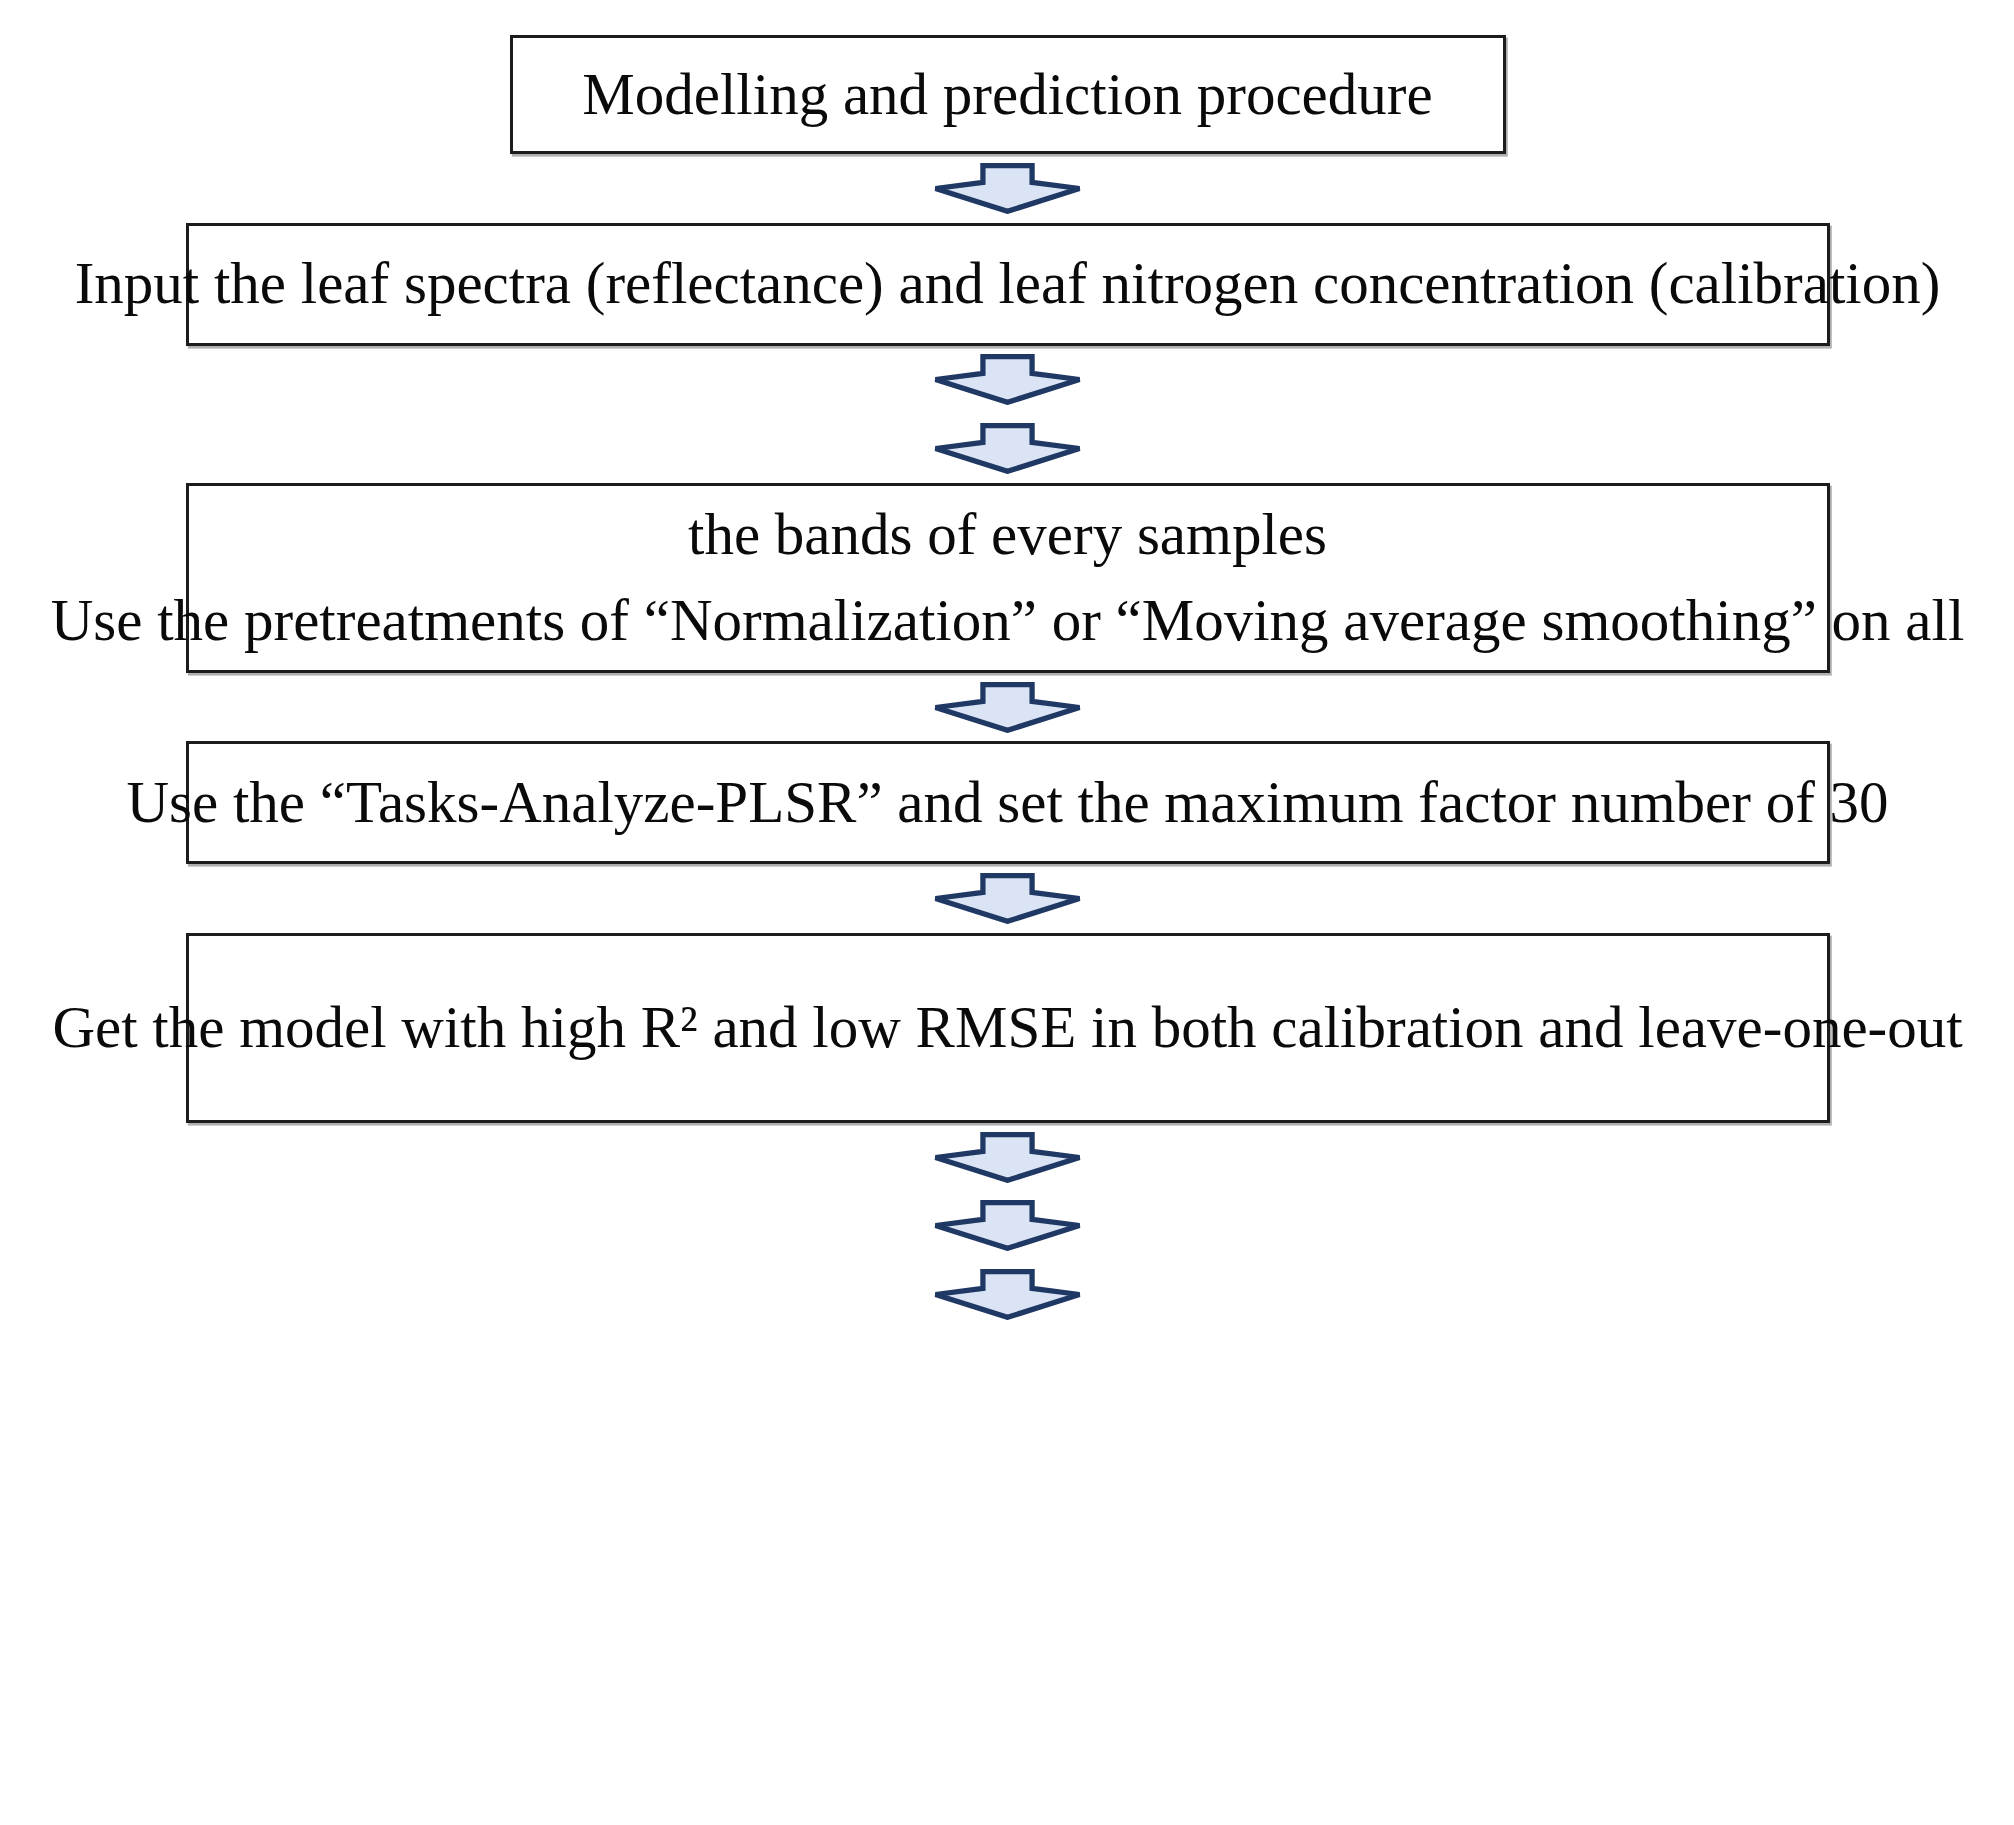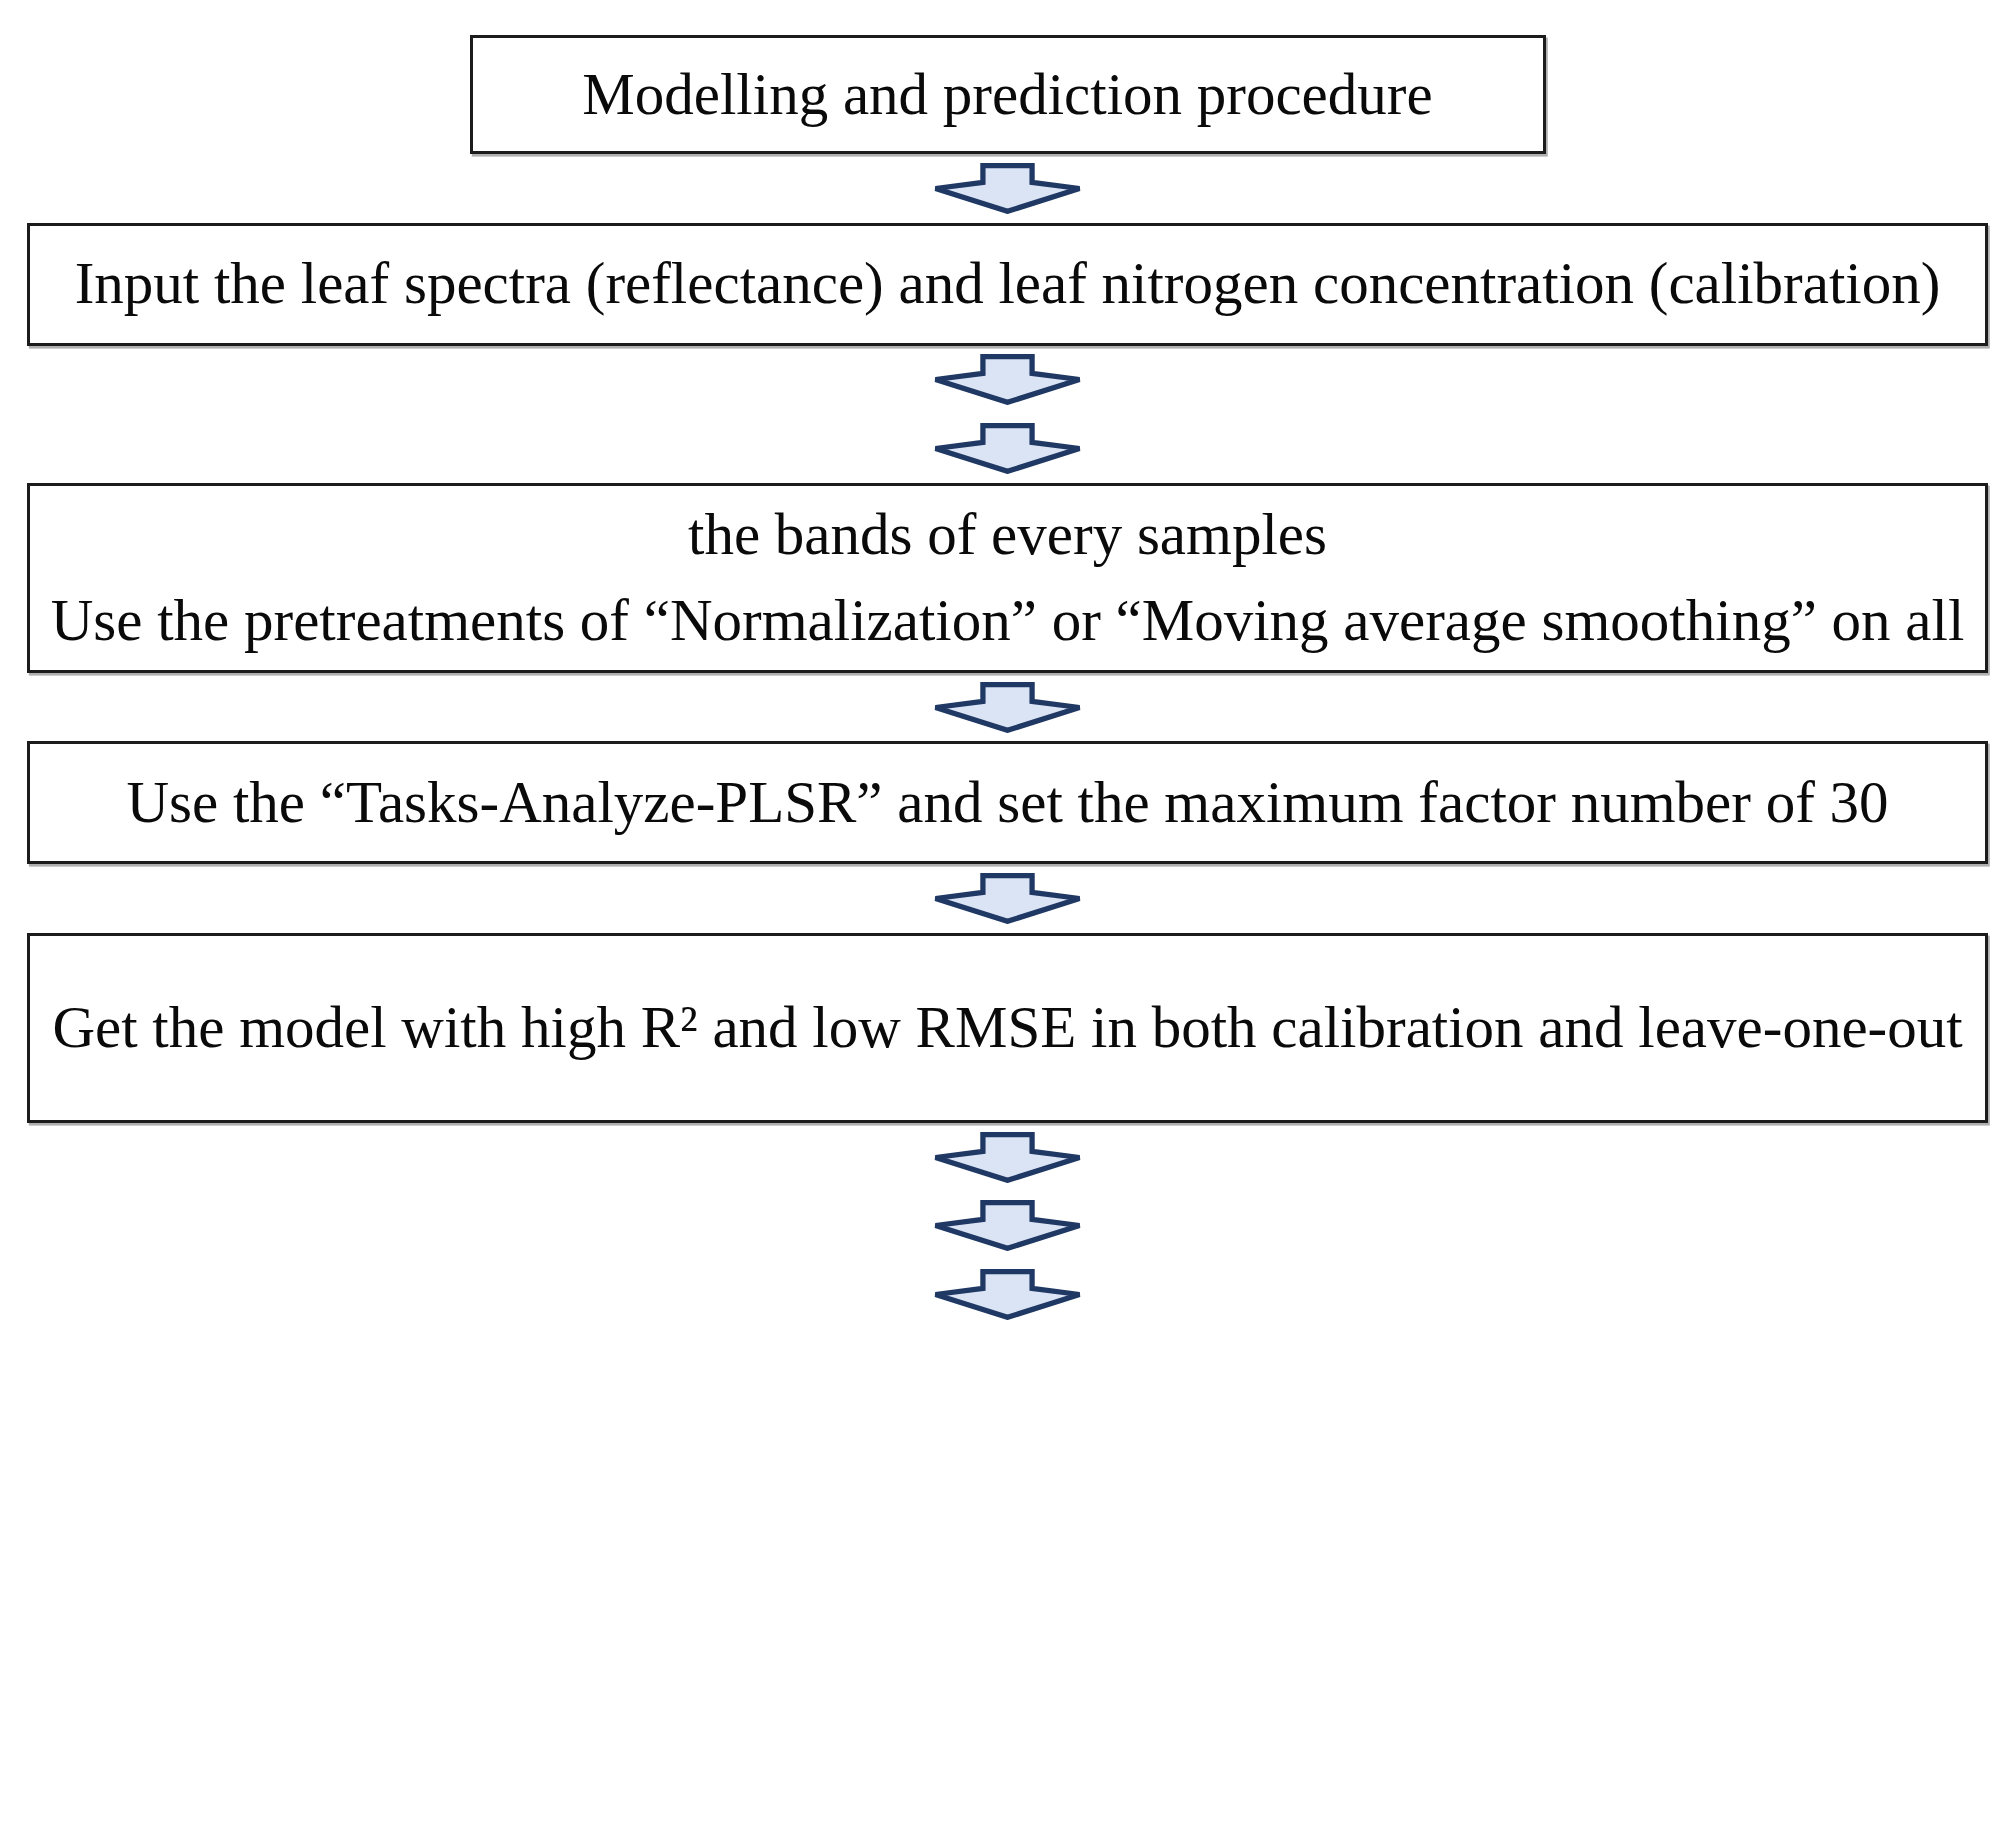--- a/index.html
+++ b/index.html
@@ -35,25 +35,25 @@
     text-align: center;
     font-size: 59px;
     line-height: 1.45;
     padding: 0 19.3px;
   }
   .box .line {
     display: block;
     white-space: nowrap;
   }
   .title-box {
-    width: 1076px;
+    width: 996px;
     height: 119px;
   }
   .step {
-    width: 1961px;
+    width: 1644px;
   }
   .h-single { height: 123px; }
   .h-double { height: 190px; }
   .arrow {
     display: block;
     margin: 8.8px 0;
     flex: 0 0 auto;
   }
 </style>
 </head>

